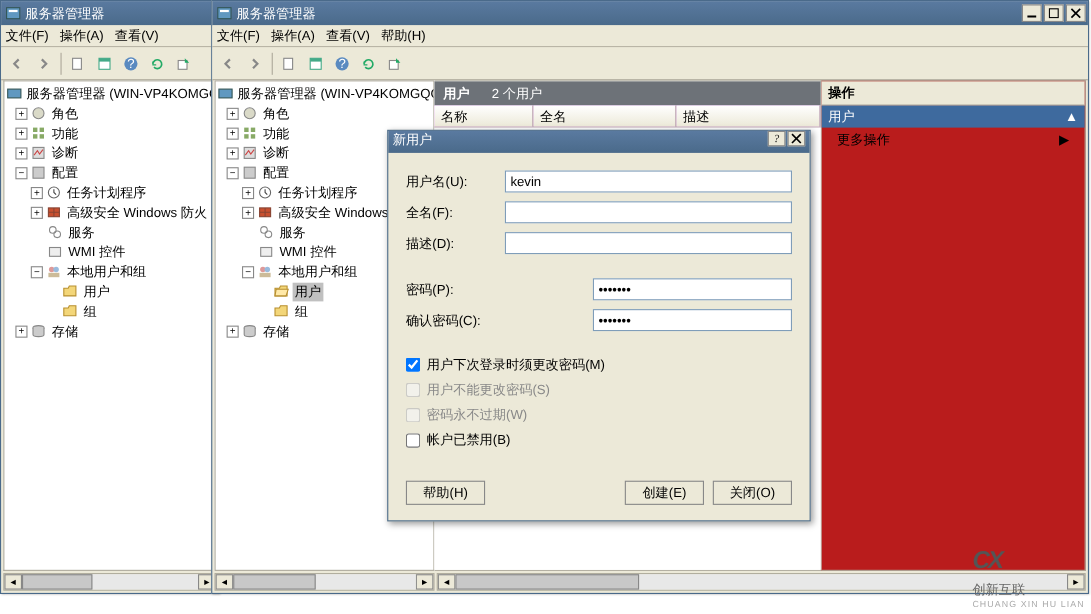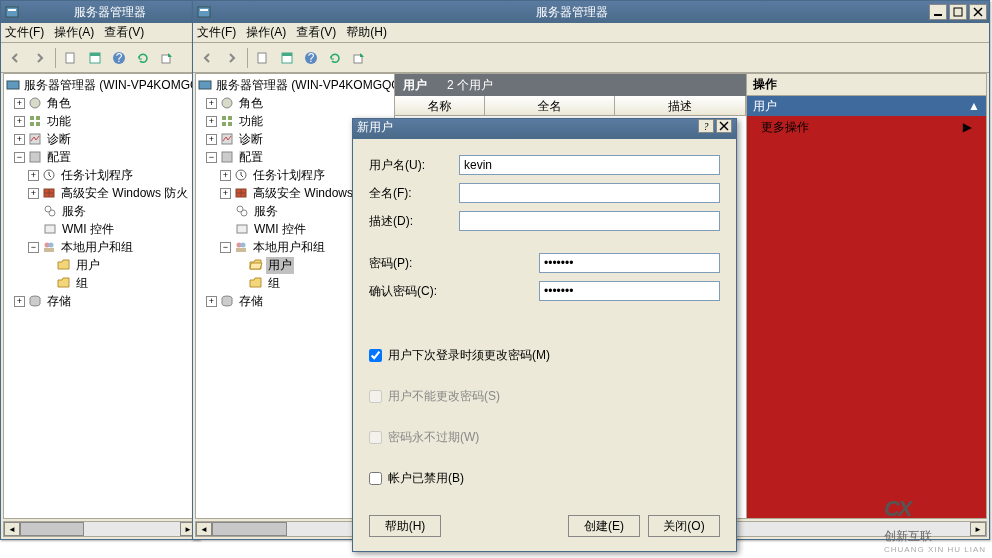--- a/index.html
+++ b/index.html
@@ -1,18 +1,18 @@
 <!DOCTYPE html>
 <html><head>
 <meta charset="utf-8">
 <style>
 * { box-sizing: border-box; margin: 0; padding: 0; font-family: "SimSun", "Microsoft YaHei", Arial, sans-serif; font-size: 12px; }
 body { background: #fff; width: 992px; height: 558px; position: relative; overflow: hidden; }
 
-.window { position: absolute; background: #ece9d8; border: 1px solid #4a6a8a; box-shadow: 1px 1px 2px rgba(0,0,0,0.3); text-align: center; }
+.window { position: absolute; background: #ece9d8; border: 1px solid #4a6a8a; box-shadow: 1px 1px 2px rgba(0,0,0,0.3); }
 .titlebar { background: linear-gradient(#5a7aa0, #4a6a8a); color: #fff; height: 22px; display: flex; align-items: center; padding: 0 2px 0 4px; }
 .titlebar .ticon { width: 14px; height: 14px; margin-right: 4px; display: inline-flex; align-items: center; justify-content: center; }
 .titlebar .ttext { flex: 1; font-size: 12px; }
 .titlebar .wbtns { display: flex; gap: 2px; }
 .wbtn { width: 18px; height: 16px; background: #ece9d8; border: 1px solid #888; display: flex; align-items: center; justify-content: center; font-size: 10px; line-height: 1; cursor: pointer; color: #000; }
 
 .menubar { background: #ece9d8; height: 20px; display: flex; align-items: center; padding: 0 4px; gap: 10px; border-bottom: 1px solid #aca899; }
 .menuitem { cursor: pointer; }
 
 .toolbar { background: #ece9d8; height: 30px; display: flex; align-items: center; padding: 0 4px; gap: 2px; border-bottom: 1px solid #aca899; }
@@ -48,21 +48,21 @@
 .dialog { position: absolute; background: #ece9d8; border: 1px solid #4a6a8a; box-shadow: 2px 2px 6px rgba(0,0,0,0.4); }
 .dlg-title { background: linear-gradient(#5a7aa0, #4a6a8a); color: #fff; height: 20px; display: flex; align-items: flex-start; padding: 0 4px; }
 .dlg-title .ttext { flex: 1; }
 .dlg-title .dclose { width: 16px; height: 14px; background: #ece9d8; border: 1px solid #888; display: flex; align-items: center; justify-content: center; font-size: 10px; color: #000; cursor: pointer; }
 .dlg-title .dhelp { width: 16px; height: 14px; background: #ece9d8; border: 1px solid #888; display: flex; align-items: center; justify-content: center; font-size: 10px; color: #000; cursor: pointer; margin-right: 2px; font-style: italic; font-family: serif; }
 .dlg-body { padding: 16px 16px 12px 16px; }
 .frow { display: flex; align-items: center; margin-bottom: 8px; }
 .flabel { width: 90px; }
 .finput { flex: 1; height: 20px; border: 1px solid #7f9db9; background: #fff; padding: 0 4px; font-family: inherit; font-size: 12px; }
 .fspace { height: 14px; }
-.fcheck { display: flex; align-items: center; margin-bottom: 6px; margin-top: 24px; }
+.fcheck { display: flex; align-items: center; margin-bottom: 6px; }
 .fcheck input { margin-right: 6px; }
 .fcheck.disabled { color: #888; }
 .dlg-btns { display: flex; justify-content: flex-end; gap: 8px; padding: 10px 16px 14px 16px; }
 .dlg-btns .left { margin-right: auto; }
 .dbtn { min-width: 72px; height: 22px; background: #ece9d8; border: 1px solid #888; cursor: pointer; font-family: inherit; font-size: 12px; }
 
 .watermark { position: absolute; right: 6px; bottom: 4px; display: flex; align-items: flex-start; gap: 6px; color: #666; font-size: 14px; font-family: "Microsoft YaHei", sans-serif; flex-direction: column; }
 .watermark .logo { font-size: 22px; font-weight: bold; font-style: italic; color: #555; letter-spacing: -2px; }
 .watermark .enpy { font-size: 8px; color: #aaa; letter-spacing: 1px; display:block; }
 

